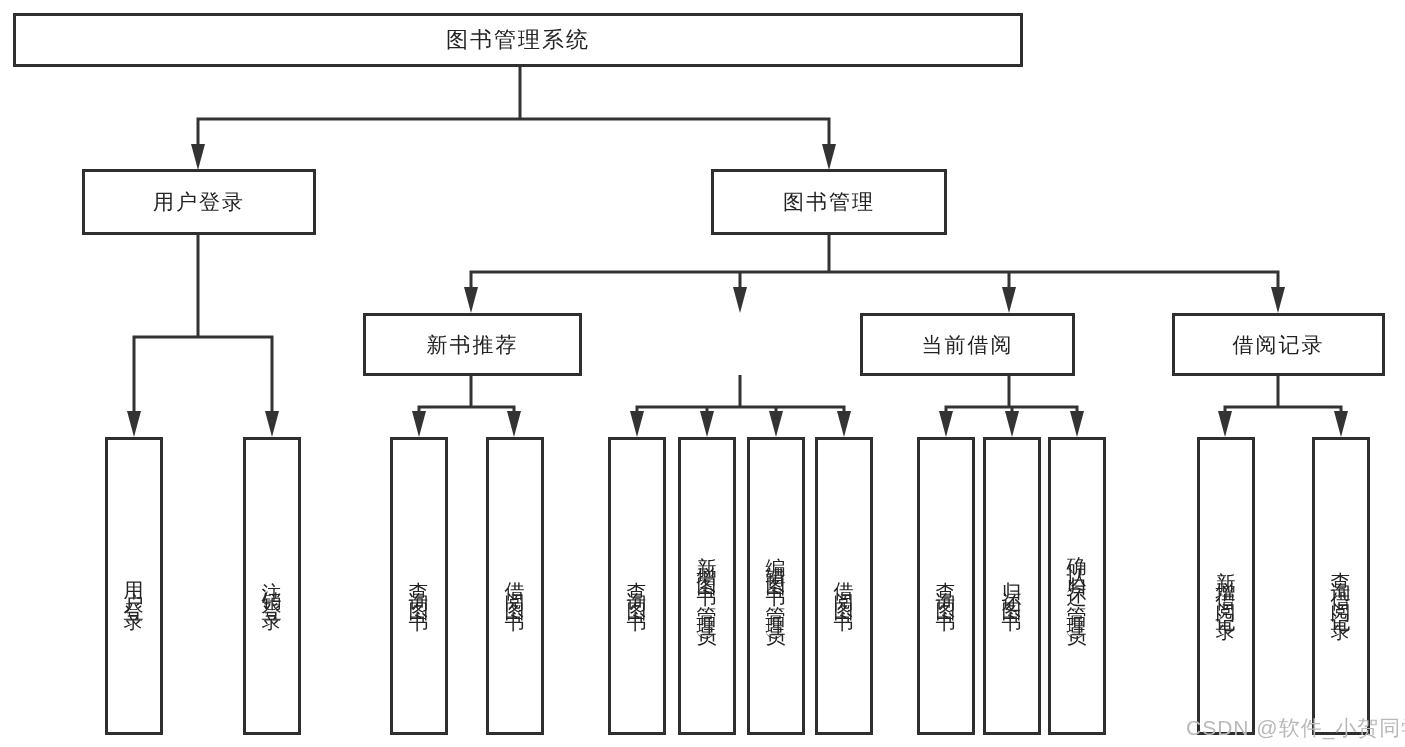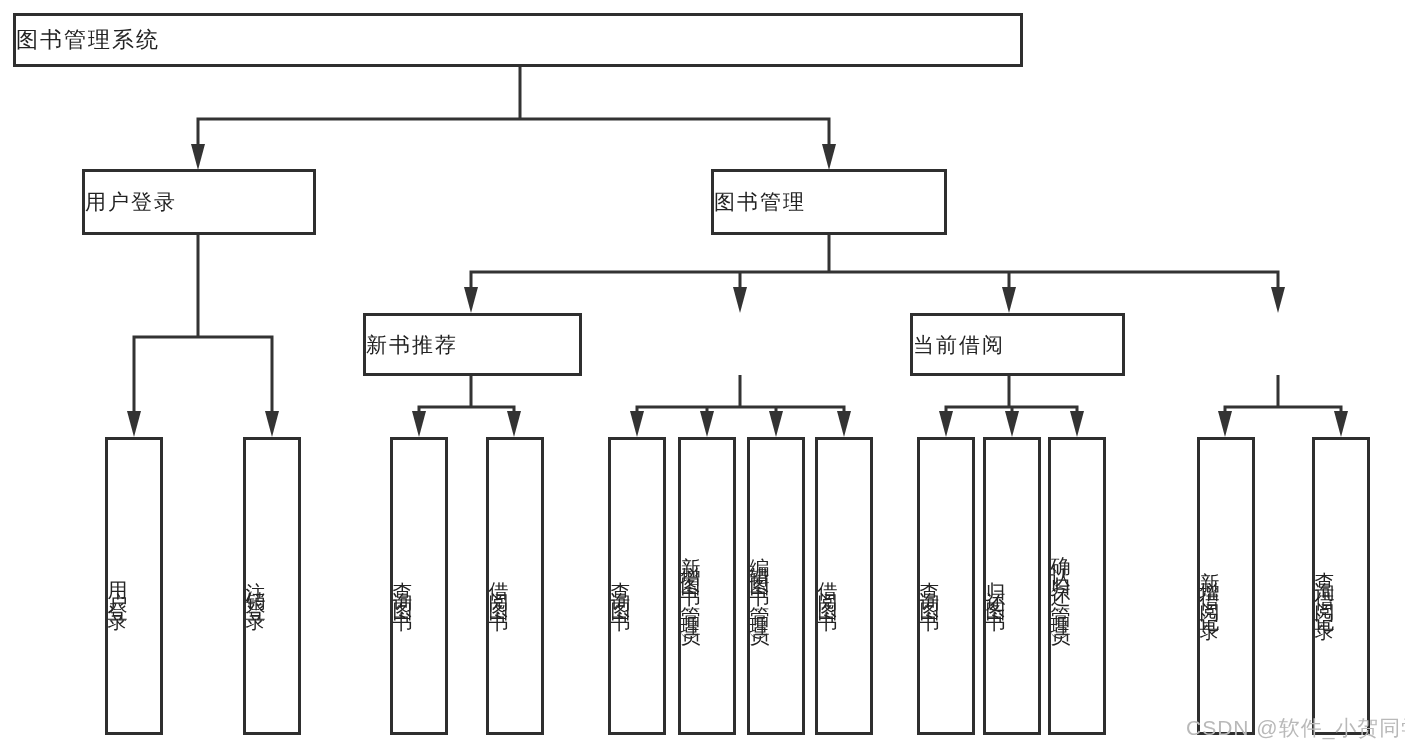--- a/index.html
+++ b/index.html
@@ -17,20 +17,21 @@
     width: 1405px; height: 747px;
     pointer-events: none;
   }
   .node {
     position: absolute;
     box-sizing: border-box;
     border: 3px solid #2f2f2f;
     background: #ffffff;
     display: flex;
     align-items: center;
+    justify-content: center;
     color: #232323;
     z-index: 2;
   }
   .node.h { font-size: 21px; letter-spacing: 2px; }
   .node.leaf span {
     writing-mode: vertical-rl;
     text-orientation: mixed;
     font-size: 20px;
     letter-spacing: 10px;
     line-height: 1;
@@ -100,22 +101,25 @@
   <div class="node h" style="left:82px; top:169px; width:234px; height:66px;">
     <span>用户登录</span>
   </div>
   <div class="node h" style="left:363px; top:313px; width:219px; height:63px;">
     <span>新书推荐</span>
   </div>
 
   <div class="node h" style="left:711px; top:169px; width:236px; height:66px;">
     <span>图书管理</span>
   </div>
-  <div class="node h" style="left:910px; top:313px; width:215px; height:63px;">
+  <div class="node h" style="left:860px; top:313px; width:215px; height:63px;">
     <span>当前借阅</span>
+  </div>
+  <div class="node h" style="left:1172px; top:313px; width:213px; height:63px;">
+    <span>借阅记录</span>
   </div>
 
   <div class="node leaf" style="left:105px; top:437px; width:58px; height:298px;">
     <span>用户登录</span>
   </div>
   <div class="node leaf" style="left:243px; top:437px; width:58px; height:298px;">
     <span>注销登录</span>
   </div>
 
   <div class="node leaf" style="left:390px; top:437px; width:58px; height:298px;">

